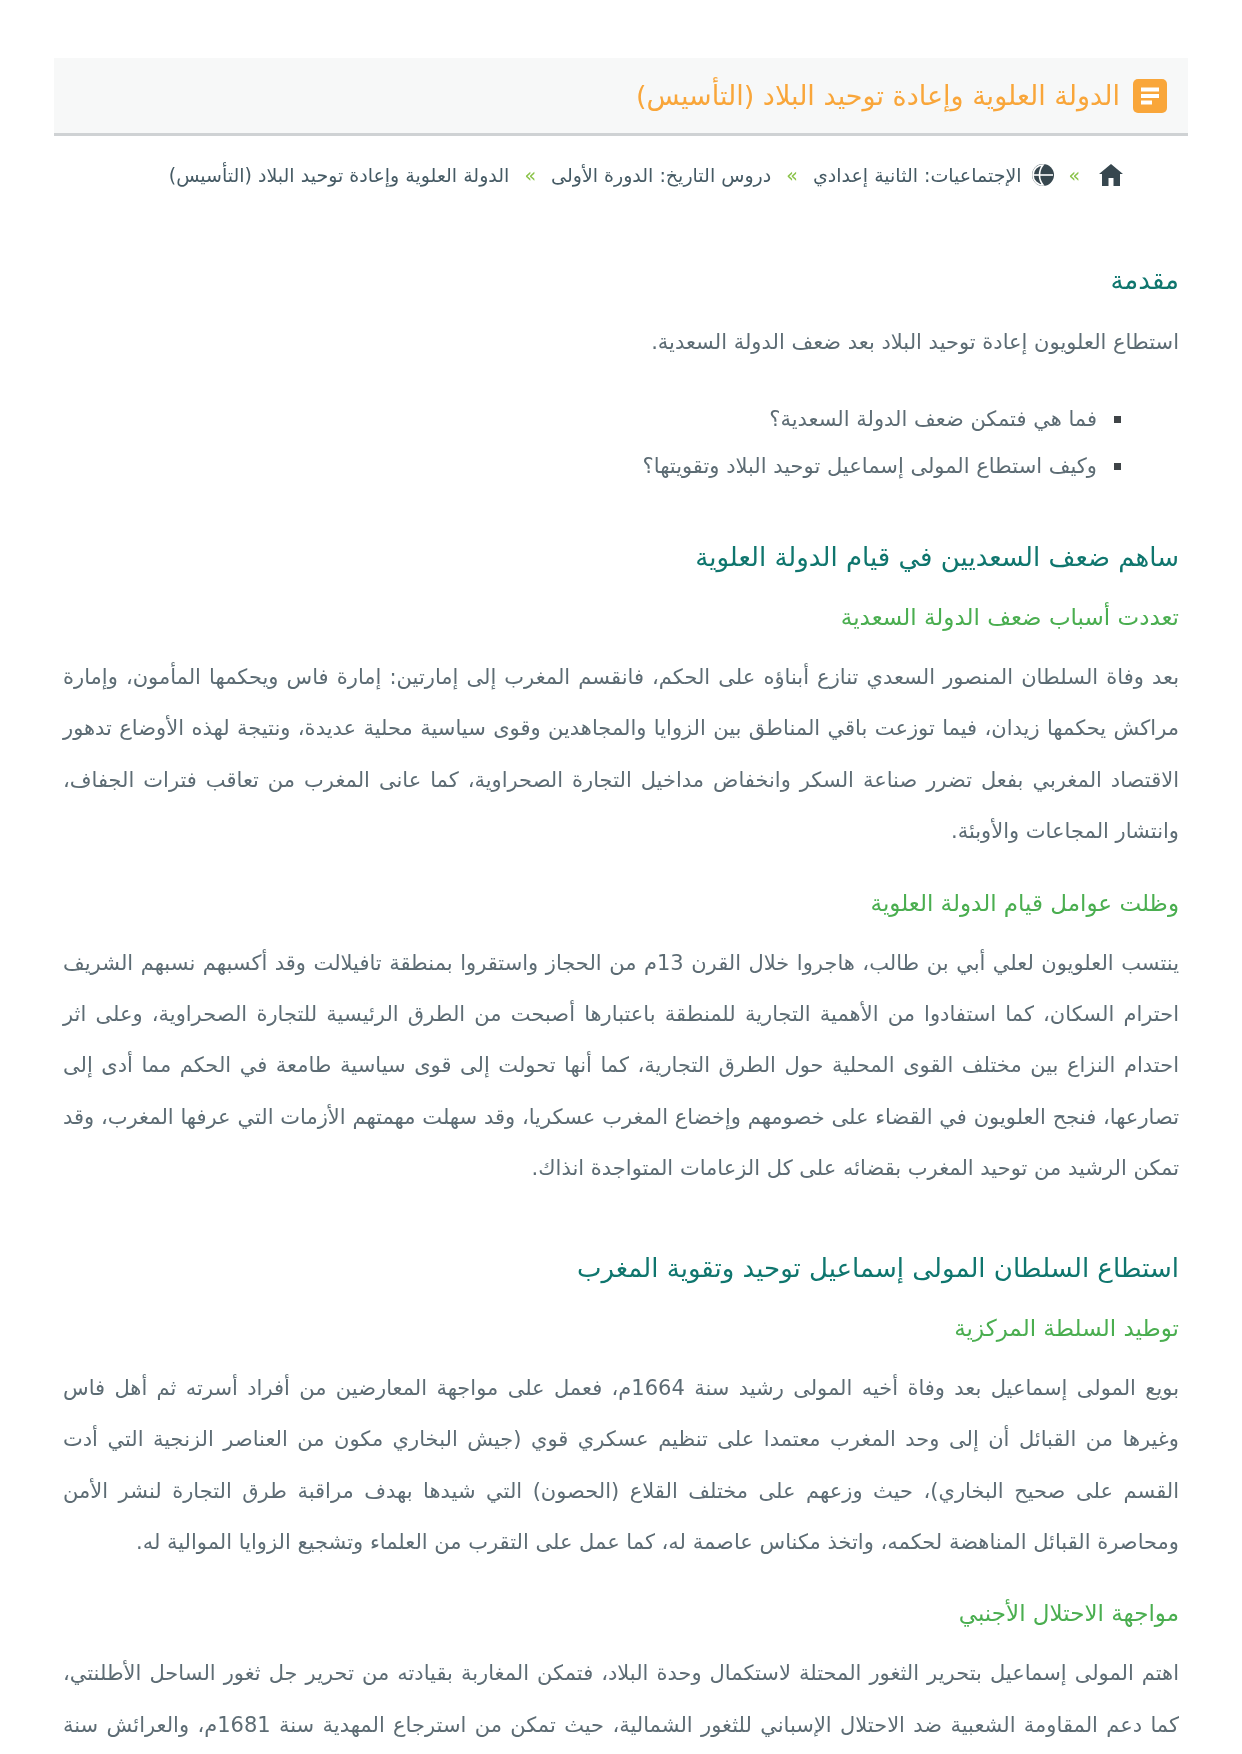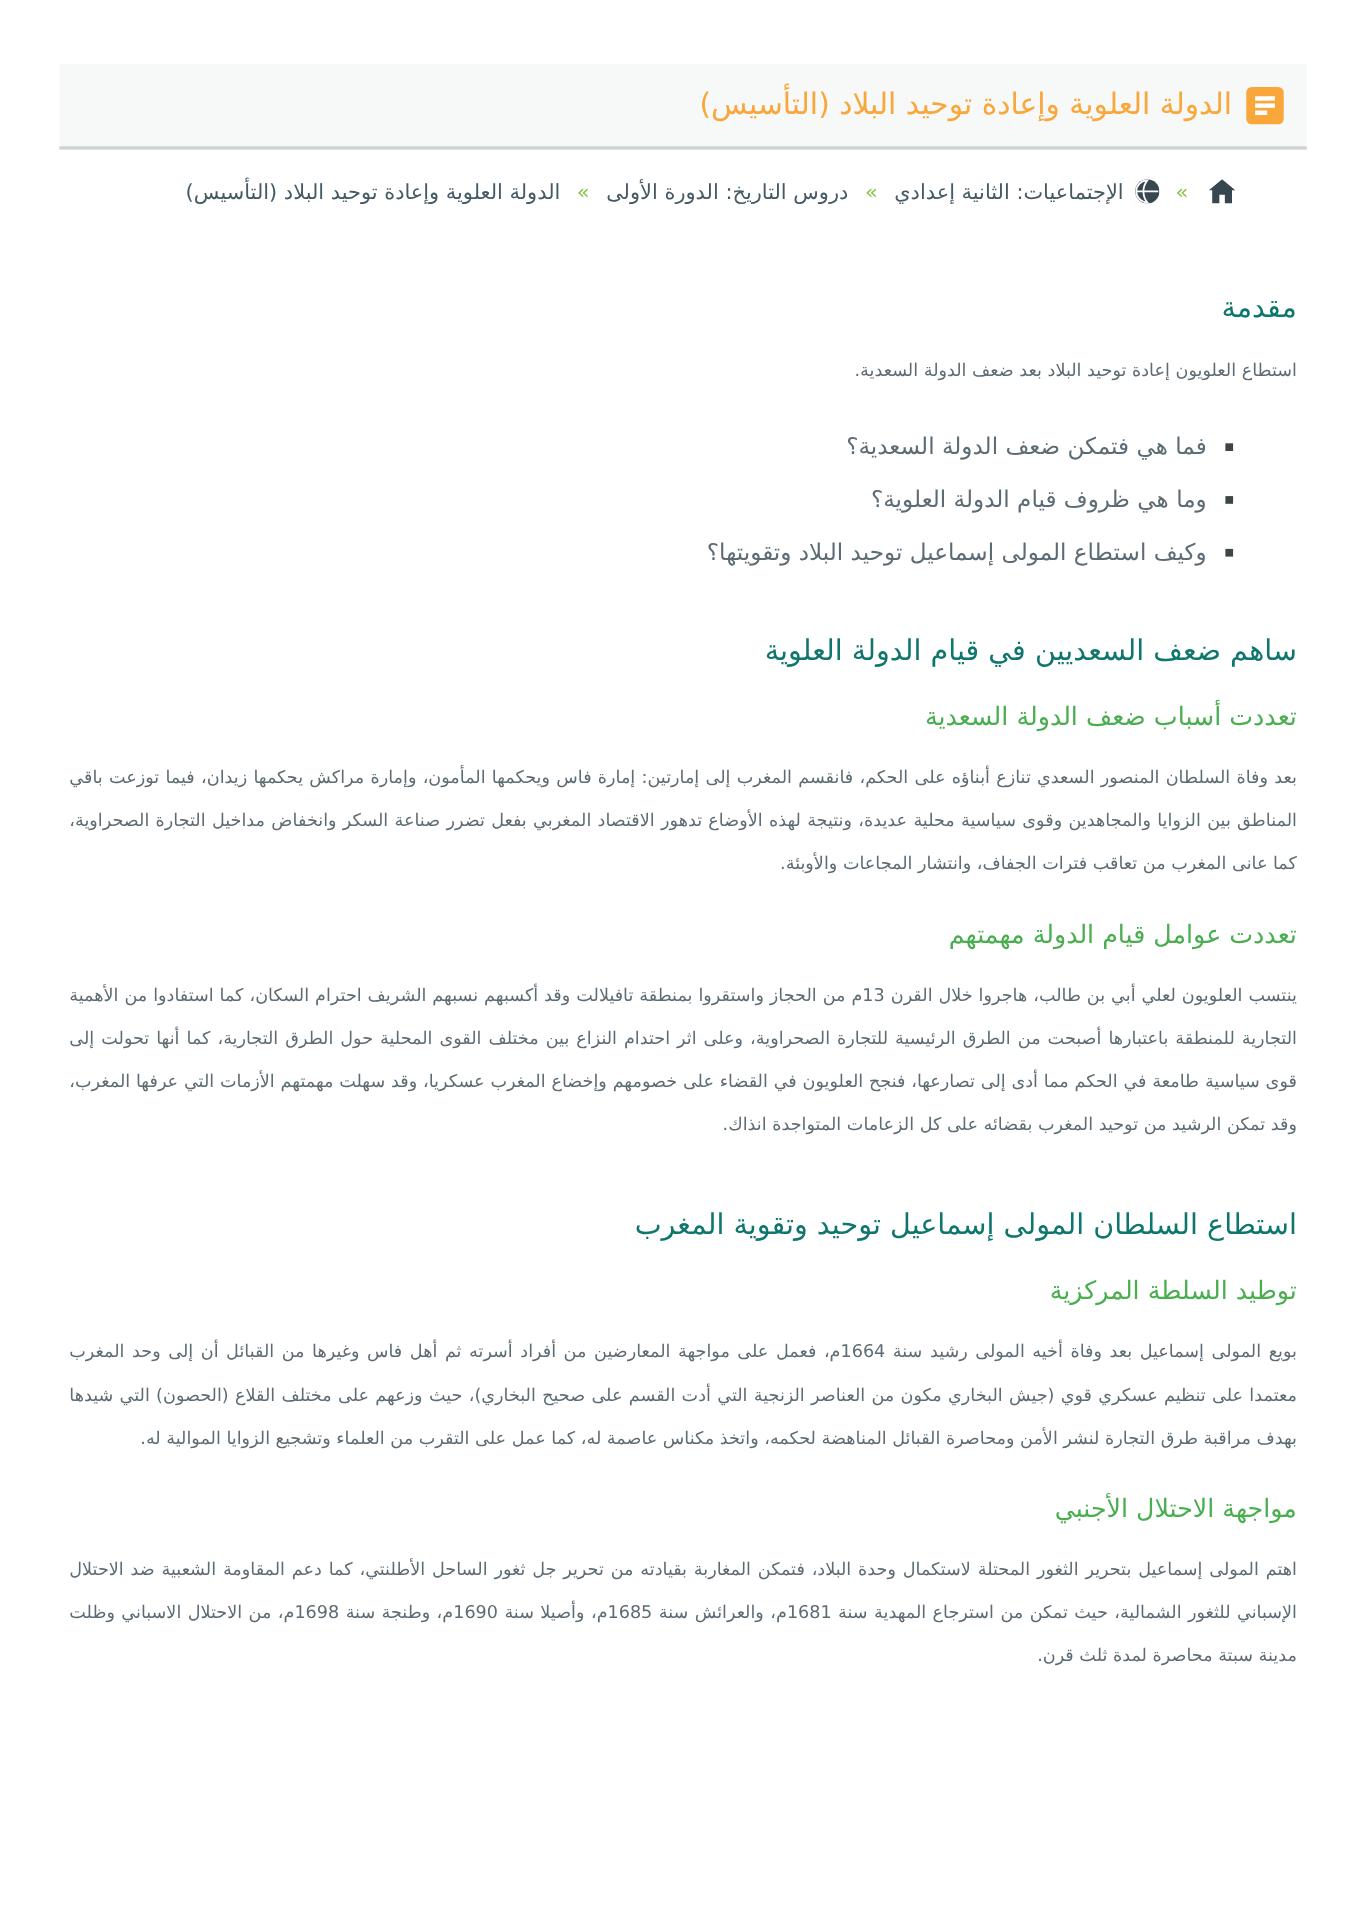--- a/index.html
+++ b/index.html
@@ -63,21 +63,21 @@
   }
   h2.red-heading.spaced { margin-top: 58px; }
   h3.green-heading {
     color: #4aae50;
     font-size: 23px;
     font-weight: 400;
     margin: 32px 0 14px 0;
     text-align: right;
   }
   .content p {
-    font-size: 16px;
+    font-size: 21px;
     line-height: 2.45;
     margin: 22px 0 30px 0;
     text-align: justify;
   }
   ul.questions {
     list-style: none;
     margin: 34px 58px 44px 0;
     padding: 0;
   }
   ul.questions li {
@@ -133,30 +133,29 @@
   <span class="crumb">الدولة العلوية وإعادة توحيد البلاد (التأسيس)</span>
 </nav>
 
 <main class="content">
 
   <h2 class="red-heading">مقدمة</h2>
   <p>استطاع العلويون إعادة توحيد البلاد بعد ضعف الدولة السعدية.</p>
 
   <ul class="questions">
     <li>فما هي فتمكن ضعف الدولة السعدية؟</li>
-    <li>وما هي ظروف قيام الدولة العلوية؟</li>
     <li>وكيف استطاع المولى إسماعيل توحيد البلاد وتقويتها؟</li>
   </ul>
 
   <h2 class="red-heading spaced">ساهم ضعف السعديين في قيام الدولة العلوية</h2>
 
   <h3 class="green-heading">تعددت أسباب ضعف الدولة السعدية</h3>
   <p>بعد وفاة السلطان المنصور السعدي تنازع أبناؤه على الحكم، فانقسم المغرب إلى إمارتين: إمارة فاس ويحكمها المأمون، وإمارة مراكش يحكمها زيدان، فيما توزعت باقي المناطق بين الزوايا والمجاهدين وقوى سياسية محلية عديدة، ونتيجة لهذه الأوضاع تدهور الاقتصاد المغربي بفعل تضرر صناعة السكر وانخفاض مداخيل التجارة الصحراوية، كما عانى المغرب من تعاقب فترات الجفاف، وانتشار المجاعات والأوبئة.</p>
 
-  <h3 class="green-heading">تعددت عوامل قيام الدولة مهمتهم</h3>
+  <h3 class="green-heading">وظلت عوامل قيام الدولة العلوية</h3>
   <p>ينتسب العلويون لعلي أبي بن طالب، هاجروا خلال القرن 13م من الحجاز واستقروا بمنطقة تافيلالت وقد أكسبهم نسبهم الشريف احترام السكان، كما استفادوا من الأهمية التجارية للمنطقة باعتبارها أصبحت من الطرق الرئيسية للتجارة الصحراوية، وعلى اثر احتدام النزاع بين مختلف القوى المحلية حول الطرق التجارية، كما أنها تحولت إلى قوى سياسية طامعة في الحكم مما أدى إلى تصارعها، فنجح العلويون في القضاء على خصومهم وإخضاع المغرب عسكريا، وقد سهلت مهمتهم الأزمات التي عرفها المغرب، وقد تمكن الرشيد من توحيد المغرب بقضائه على كل الزعامات المتواجدة انذاك.</p>
 
   <h2 class="red-heading spaced">استطاع السلطان المولى إسماعيل توحيد وتقوية المغرب</h2>
 
   <h3 class="green-heading">توطيد السلطة المركزية</h3>
   <p>بويع المولى إسماعيل بعد وفاة أخيه المولى رشيد سنة 1664م، فعمل على مواجهة المعارضين من أفراد أسرته ثم أهل فاس وغيرها من القبائل أن إلى وحد المغرب معتمدا على تنظيم عسكري قوي (جيش البخاري مكون من العناصر الزنجية التي أدت القسم على صحيح البخاري)، حيث وزعهم على مختلف القلاع (الحصون) التي شيدها بهدف مراقبة طرق التجارة لنشر الأمن ومحاصرة القبائل المناهضة لحكمه، واتخذ مكناس عاصمة له، كما عمل على التقرب من العلماء وتشجيع الزوايا الموالية له.</p>
 
   <h3 class="green-heading">مواجهة الاحتلال الأجنبي</h3>
   <p>اهتم المولى إسماعيل بتحرير الثغور المحتلة لاستكمال وحدة البلاد، فتمكن المغاربة بقيادته من تحرير جل ثغور الساحل الأطلنتي، كما دعم المقاومة الشعبية ضد الاحتلال الإسباني للثغور الشمالية، حيث تمكن من استرجاع المهدية سنة 1681م، والعرائش سنة 1685م، وأصيلا سنة 1690م، وطنجة سنة 1698م، من الاحتلال الاسباني وظلت مدينة سبتة محاصرة لمدة ثلث قرن.</p>
 

